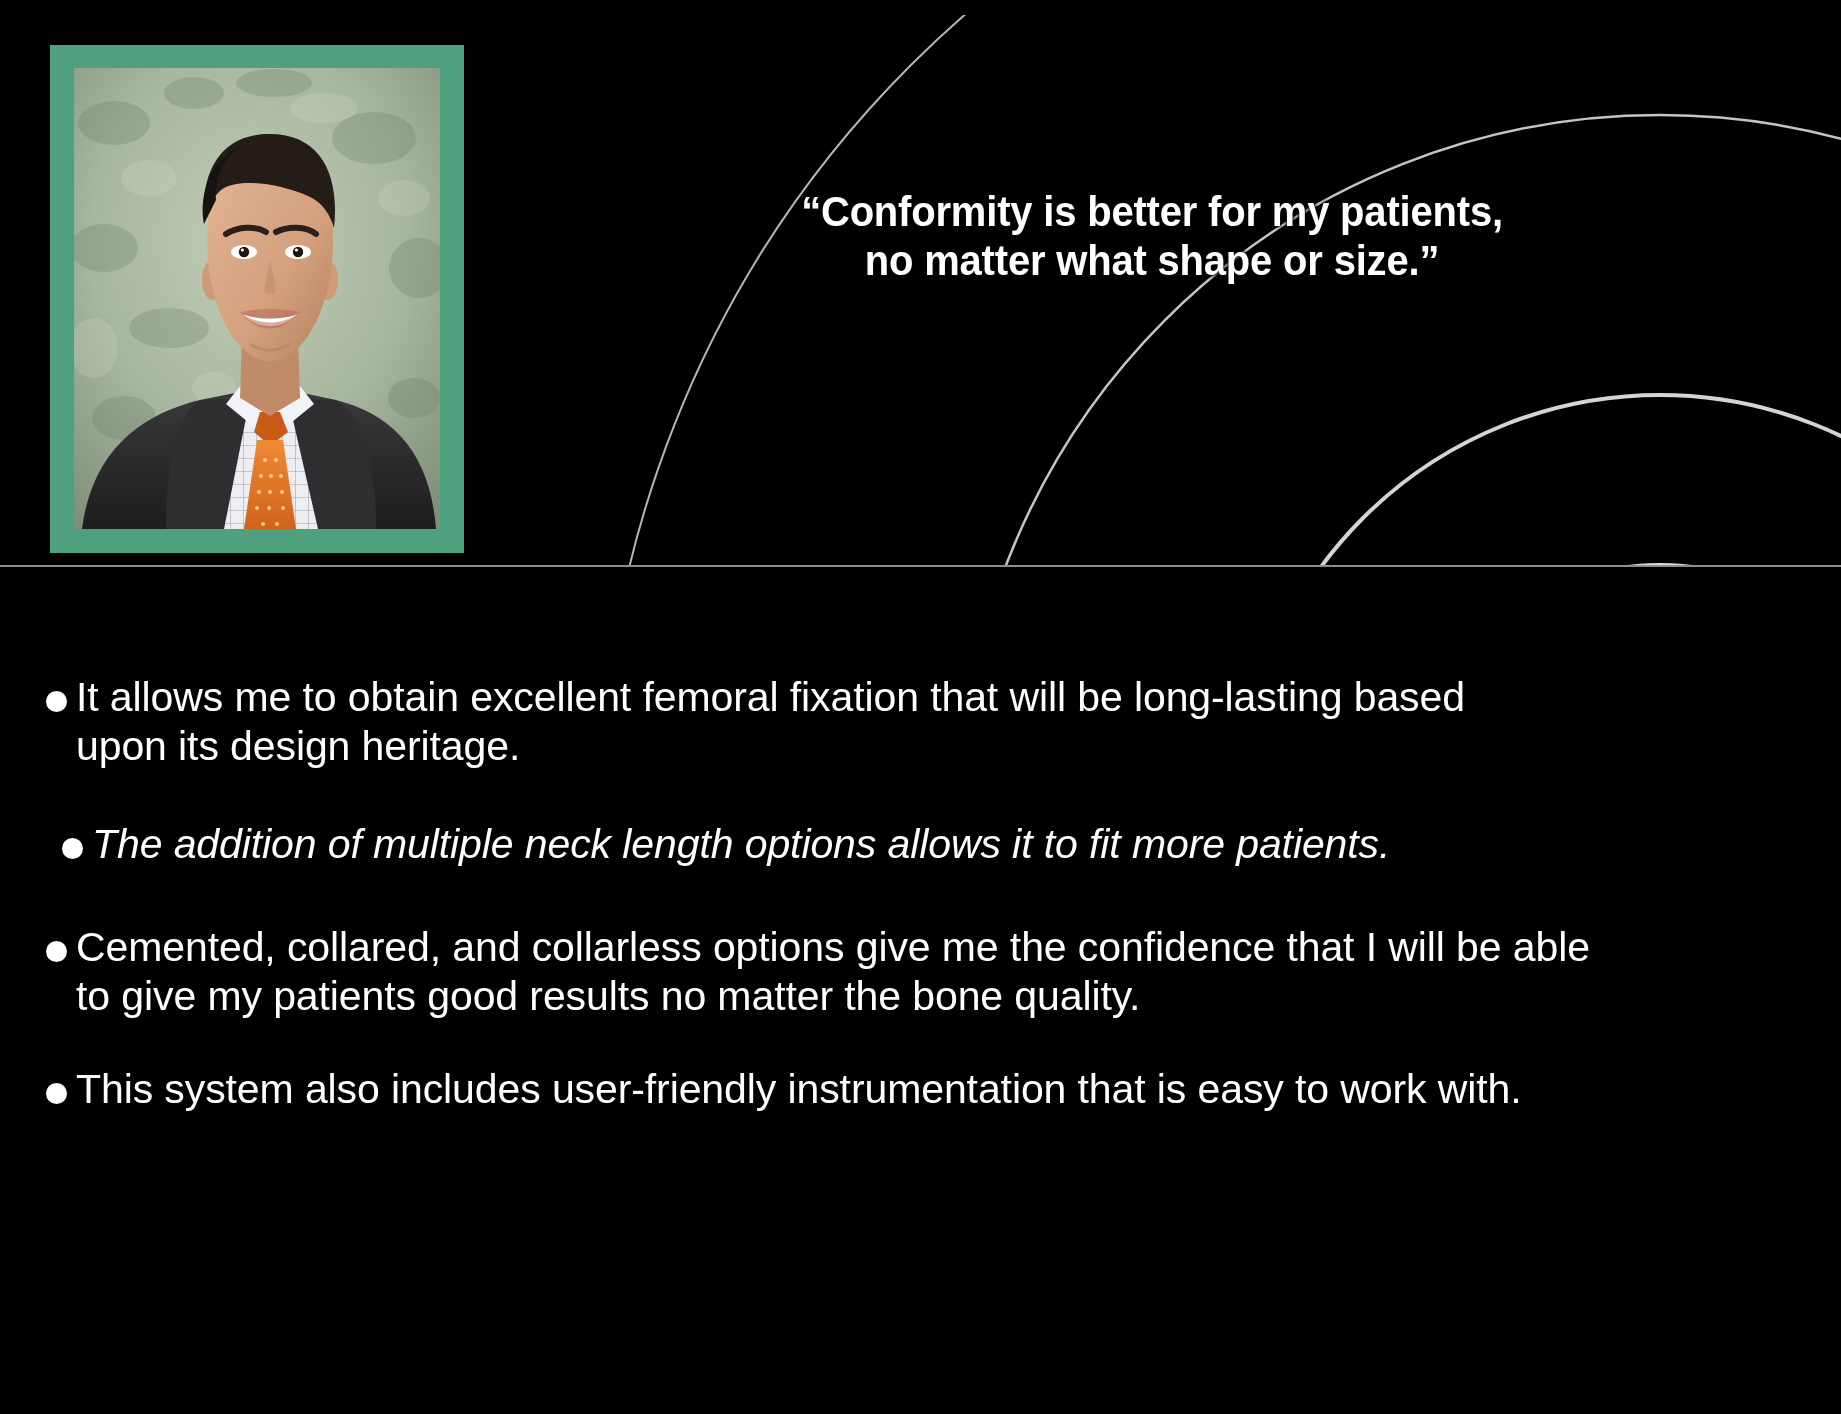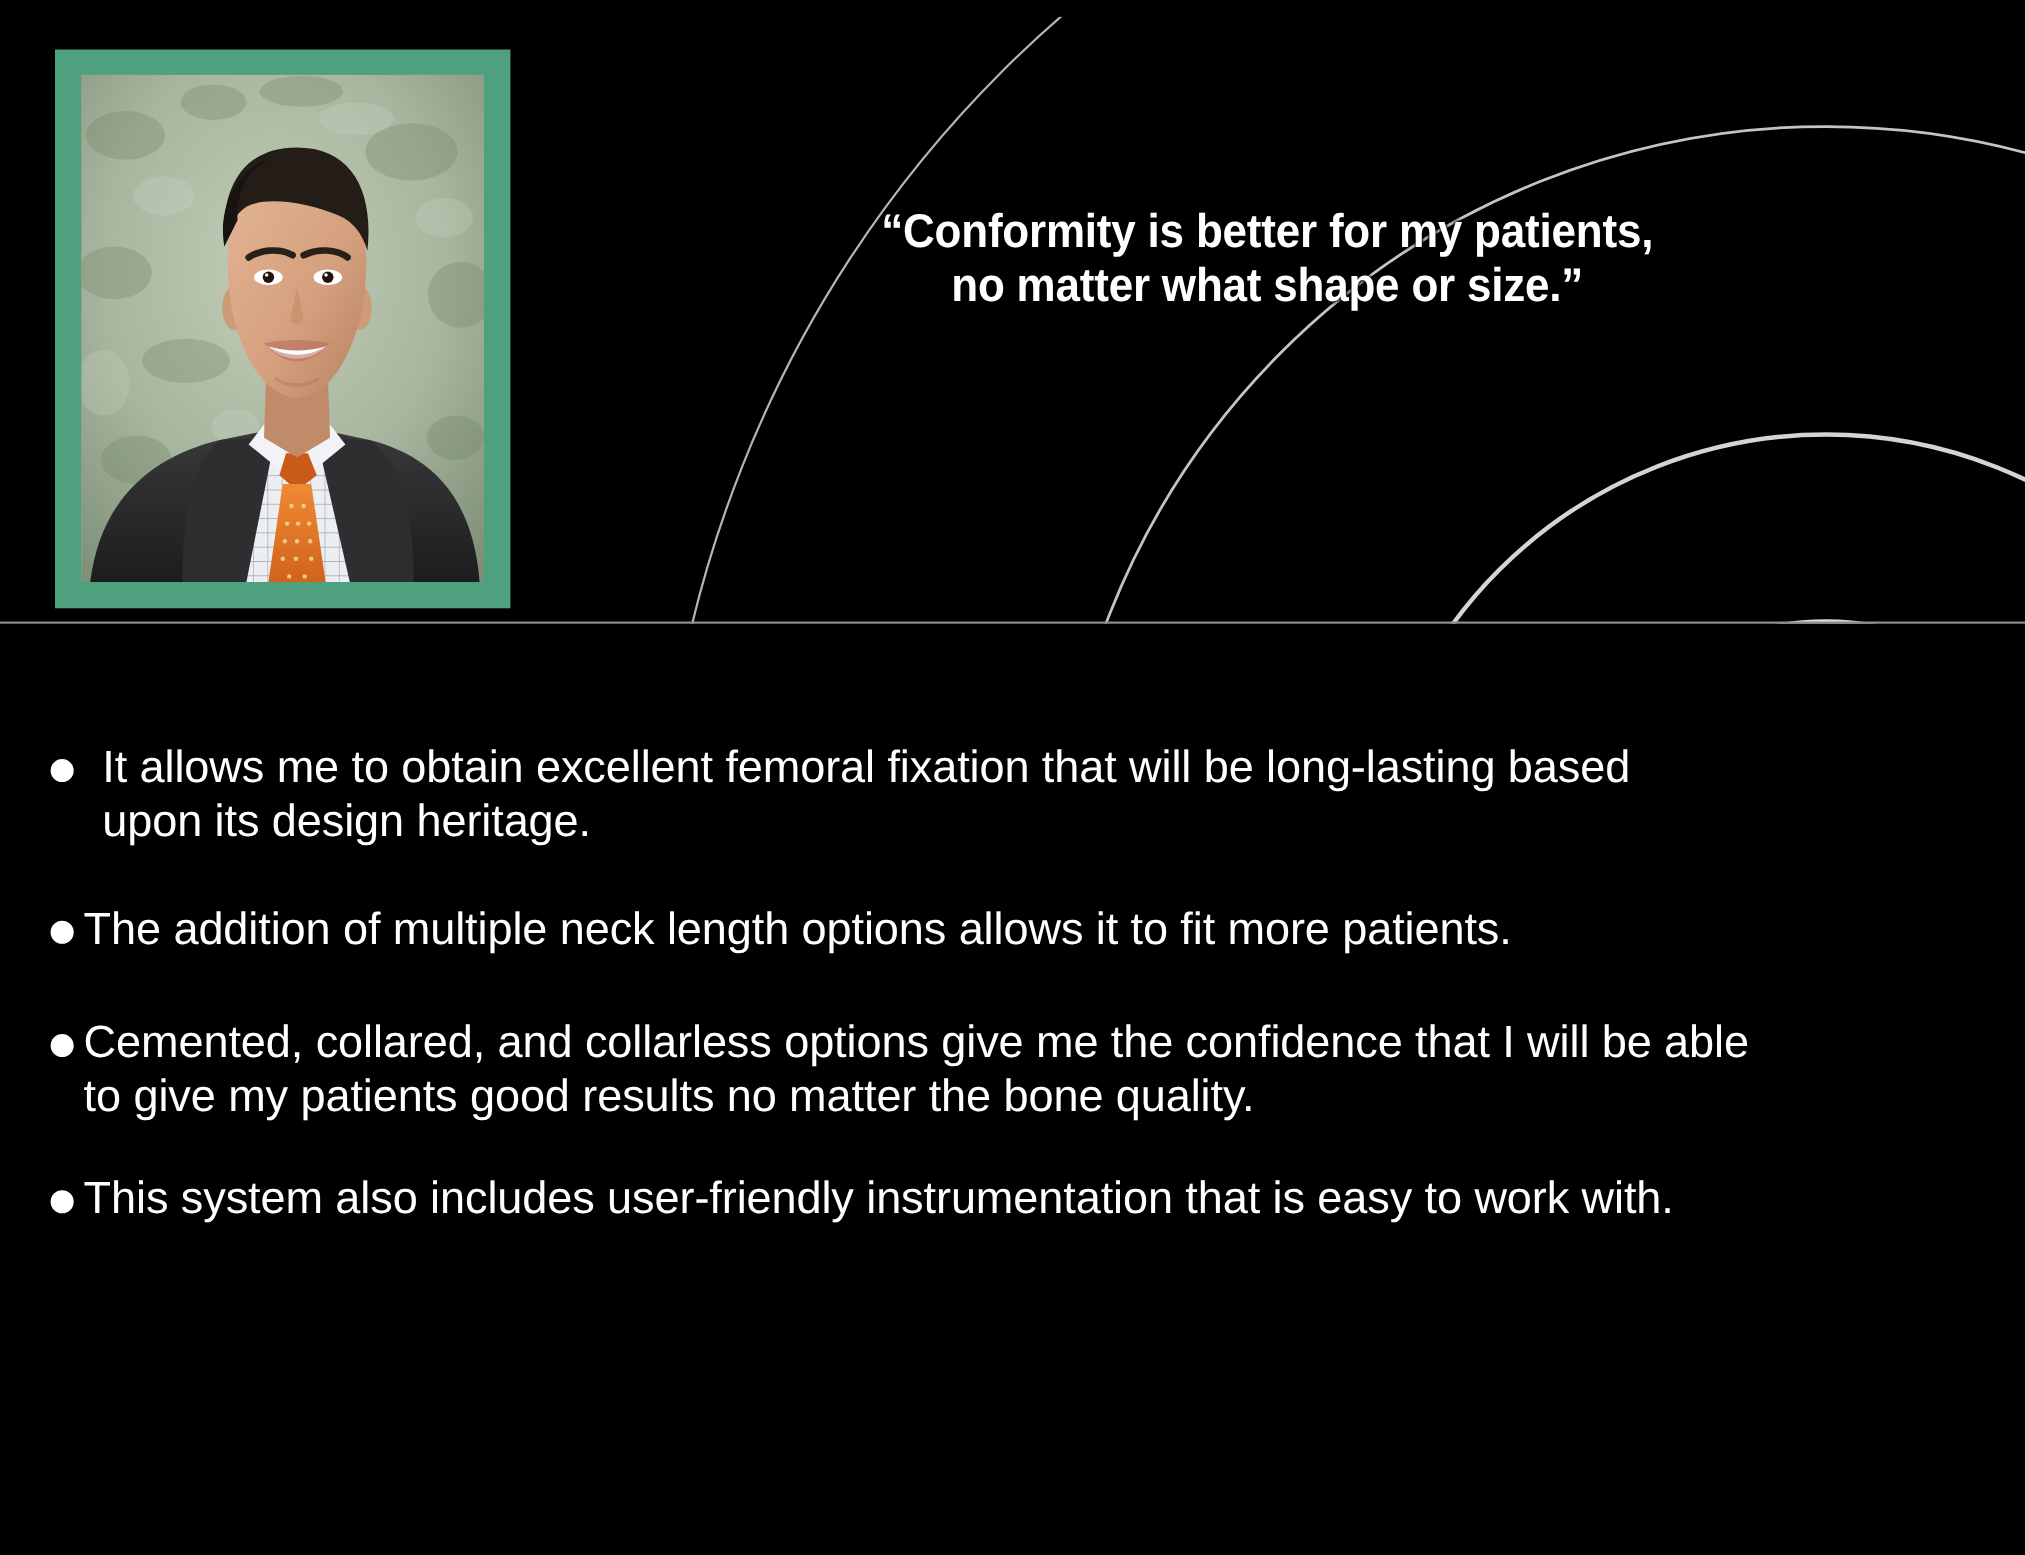--- a/index.html
+++ b/index.html
@@ -104,22 +104,22 @@
   .bullet-text {
     font-family:"Liberation Sans", sans-serif;
     font-weight:normal;
     font-size:41px;
     line-height:49px;
     color:#ffffff;
     letter-spacing:-0.1px;
     white-space:pre-line;
   }
 
-  #bullet-0 { left:36px; top:98px;  width:1530px;gap:17px; }
-  #bullet-1 { left:36px; top:245px; width:1560px; }
+  #bullet-0 { left:36px; top:98px;  width:1530px; }
+  #bullet-1 { left:52px; top:245px; width:1560px;font-style:italic; }
   #bullet-2 { left:36px; top:348px; width:1560px; }
   #bullet-3 { left:36px; top:490px; width:1530px; }
 
   #bullet-0 .bullet-dot { padding-top:14px; }
   #bullet-1 .bullet-dot { padding-top:14px; }
   #bullet-2 .bullet-dot { padding-top:14px; }
   #bullet-3 .bullet-dot { padding-top:14px; }
 </style>
 </head>
 <body>

